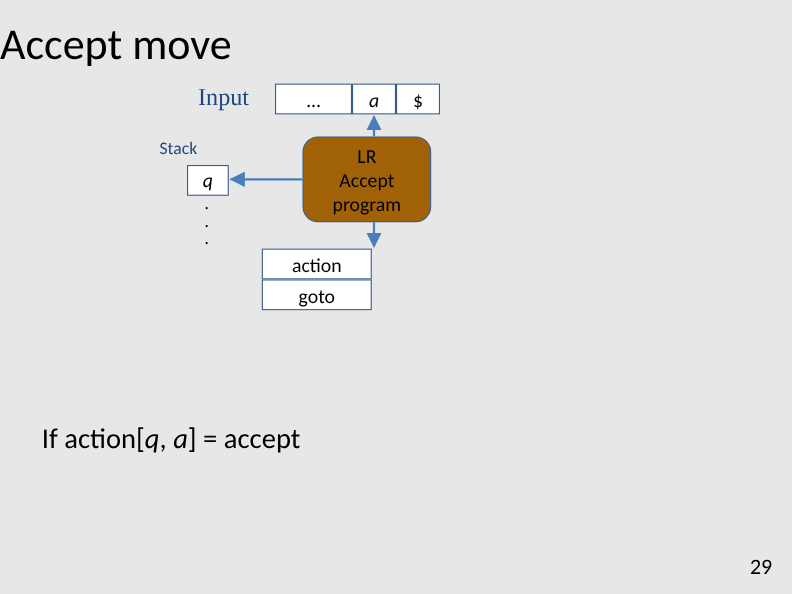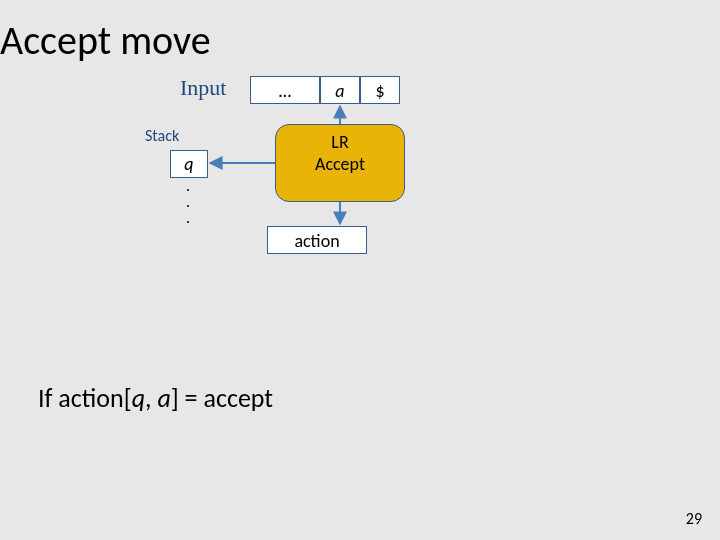--- a/index.html
+++ b/index.html
@@ -41,45 +41,45 @@
     border:1.5px solid #385d8a;background:#fff;
     font-size:18px;font-style:italic;
   }
   .stack-dots{
     position:absolute;left:182px;top:178px;
     font-size:16px;line-height:16px;text-align:center;width:12px;
   }
 
   .parser{
     position:absolute;left:275px;top:124px;
-    width:130px;height:78px;
-    background:#eab308;
+    width:117px;height:78px;
+    background:#a16207;
     border:1.5px solid #385d8a;border-radius:14px;
     text-align:center;font-size:18px;line-height:22px;
     padding-top:6px;box-sizing:border-box;
   }
 
   .tables{
-    position:absolute;left:267px;top:226px;display:flex;flex-direction:column;
+    position:absolute;left:238px;top:226px;display:flex;flex-direction:column;
   }
   .tables .tcell{
     border:1.5px solid #385d8a;background:#fff;
     width:100px;height:28px;line-height:28px;text-align:center;
     font-size:18px;box-sizing:border-box;
   }
 
   .caption{
     position:absolute;left:38px;top:382px;
     font-size:26px;line-height:32px;
   }
   .caption .it{font-style:italic}
 
   .pagenum{
     position:absolute;right:18px;bottom:12px;
-    font-size:16px;
+    font-size:20px;
   }
 
   svg.arrows{
     position:absolute;left:0;top:0;width:720px;height:540px;
     pointer-events:none;
   }
 </style>
 </head>
 <body>
 
@@ -97,24 +97,26 @@
 <div class="stack-box">q</div>
 <div class="stack-dots">
   <div>.</div>
   <div>.</div>
   <div>.</div>
 </div>
 
 <div class="parser">
   <div>LR</div>
   <div>Accept</div>
+  <div>program</div>
 </div>
 
 <div class="tables">
   <div class="tcell">action</div>
+  <div class="tcell">goto</div>
 </div>
 
 <svg class="arrows">
   <defs>
     <marker id="ah" viewBox="0 0 10 10" refX="9" refY="5" markerWidth="7" markerHeight="7" orient="auto-start-reverse">
       <path d="M0,0 L10,5 L0,10 z" fill="#4a7ebb"></path>
     </marker>
   </defs>
 
   <line x1="340" y1="124" x2="340" y2="106" stroke="#4a7ebb" stroke-width="2" marker-end="url(#ah)"></line>

